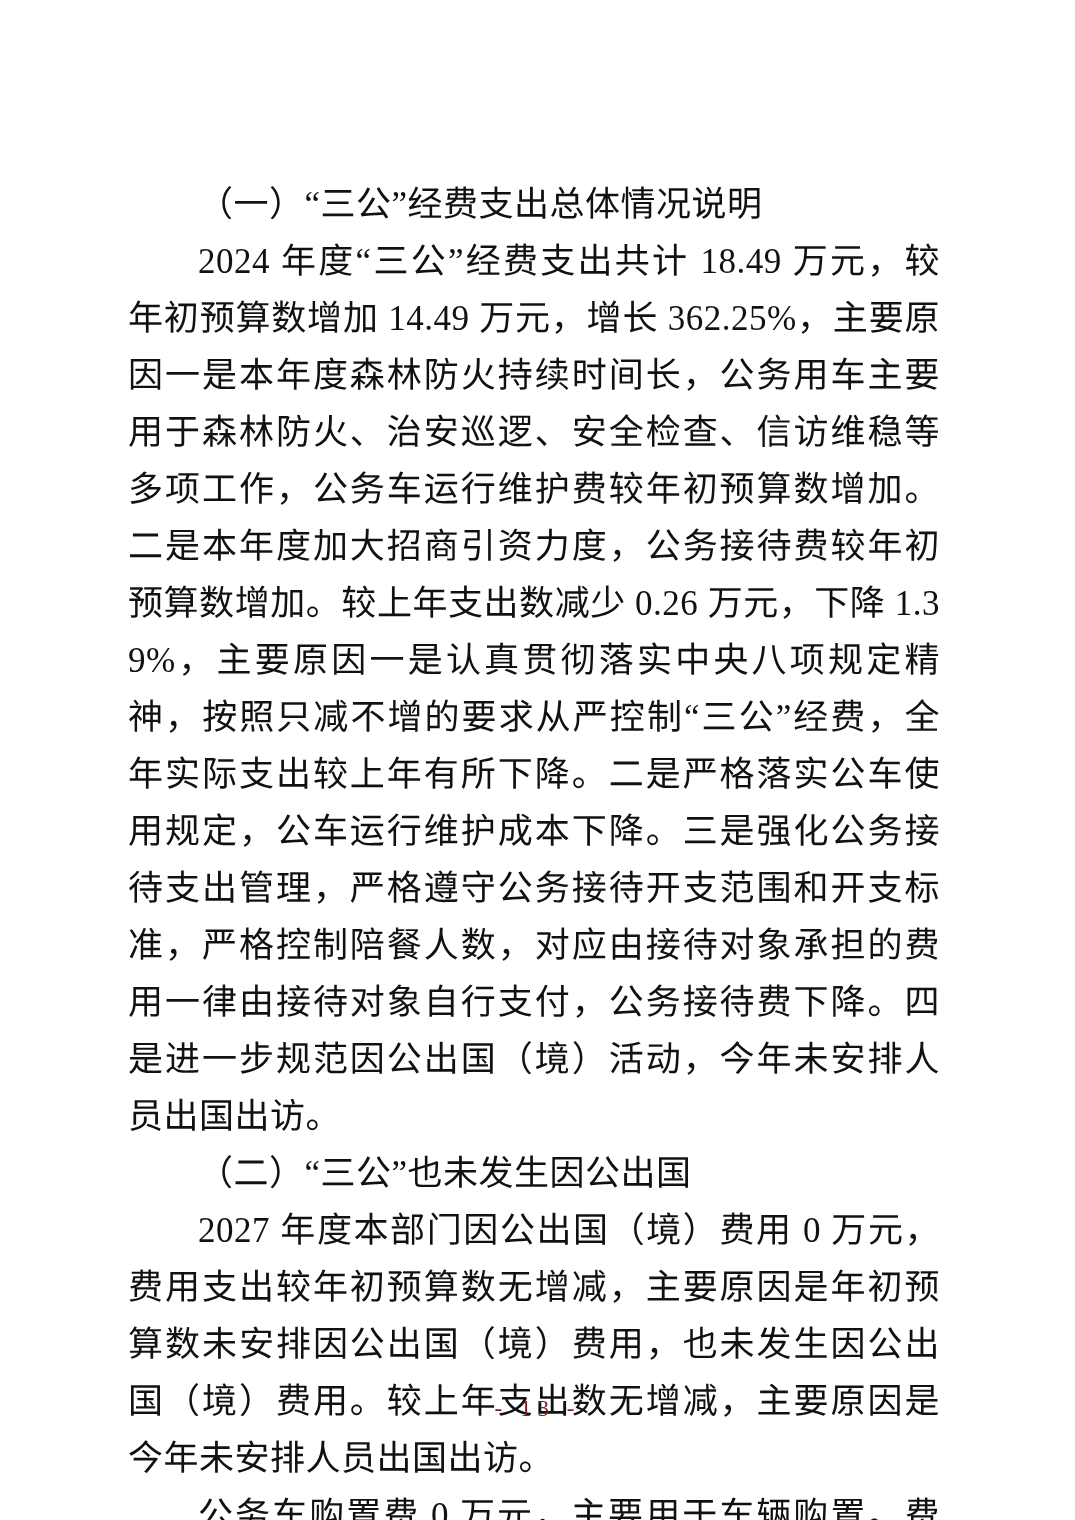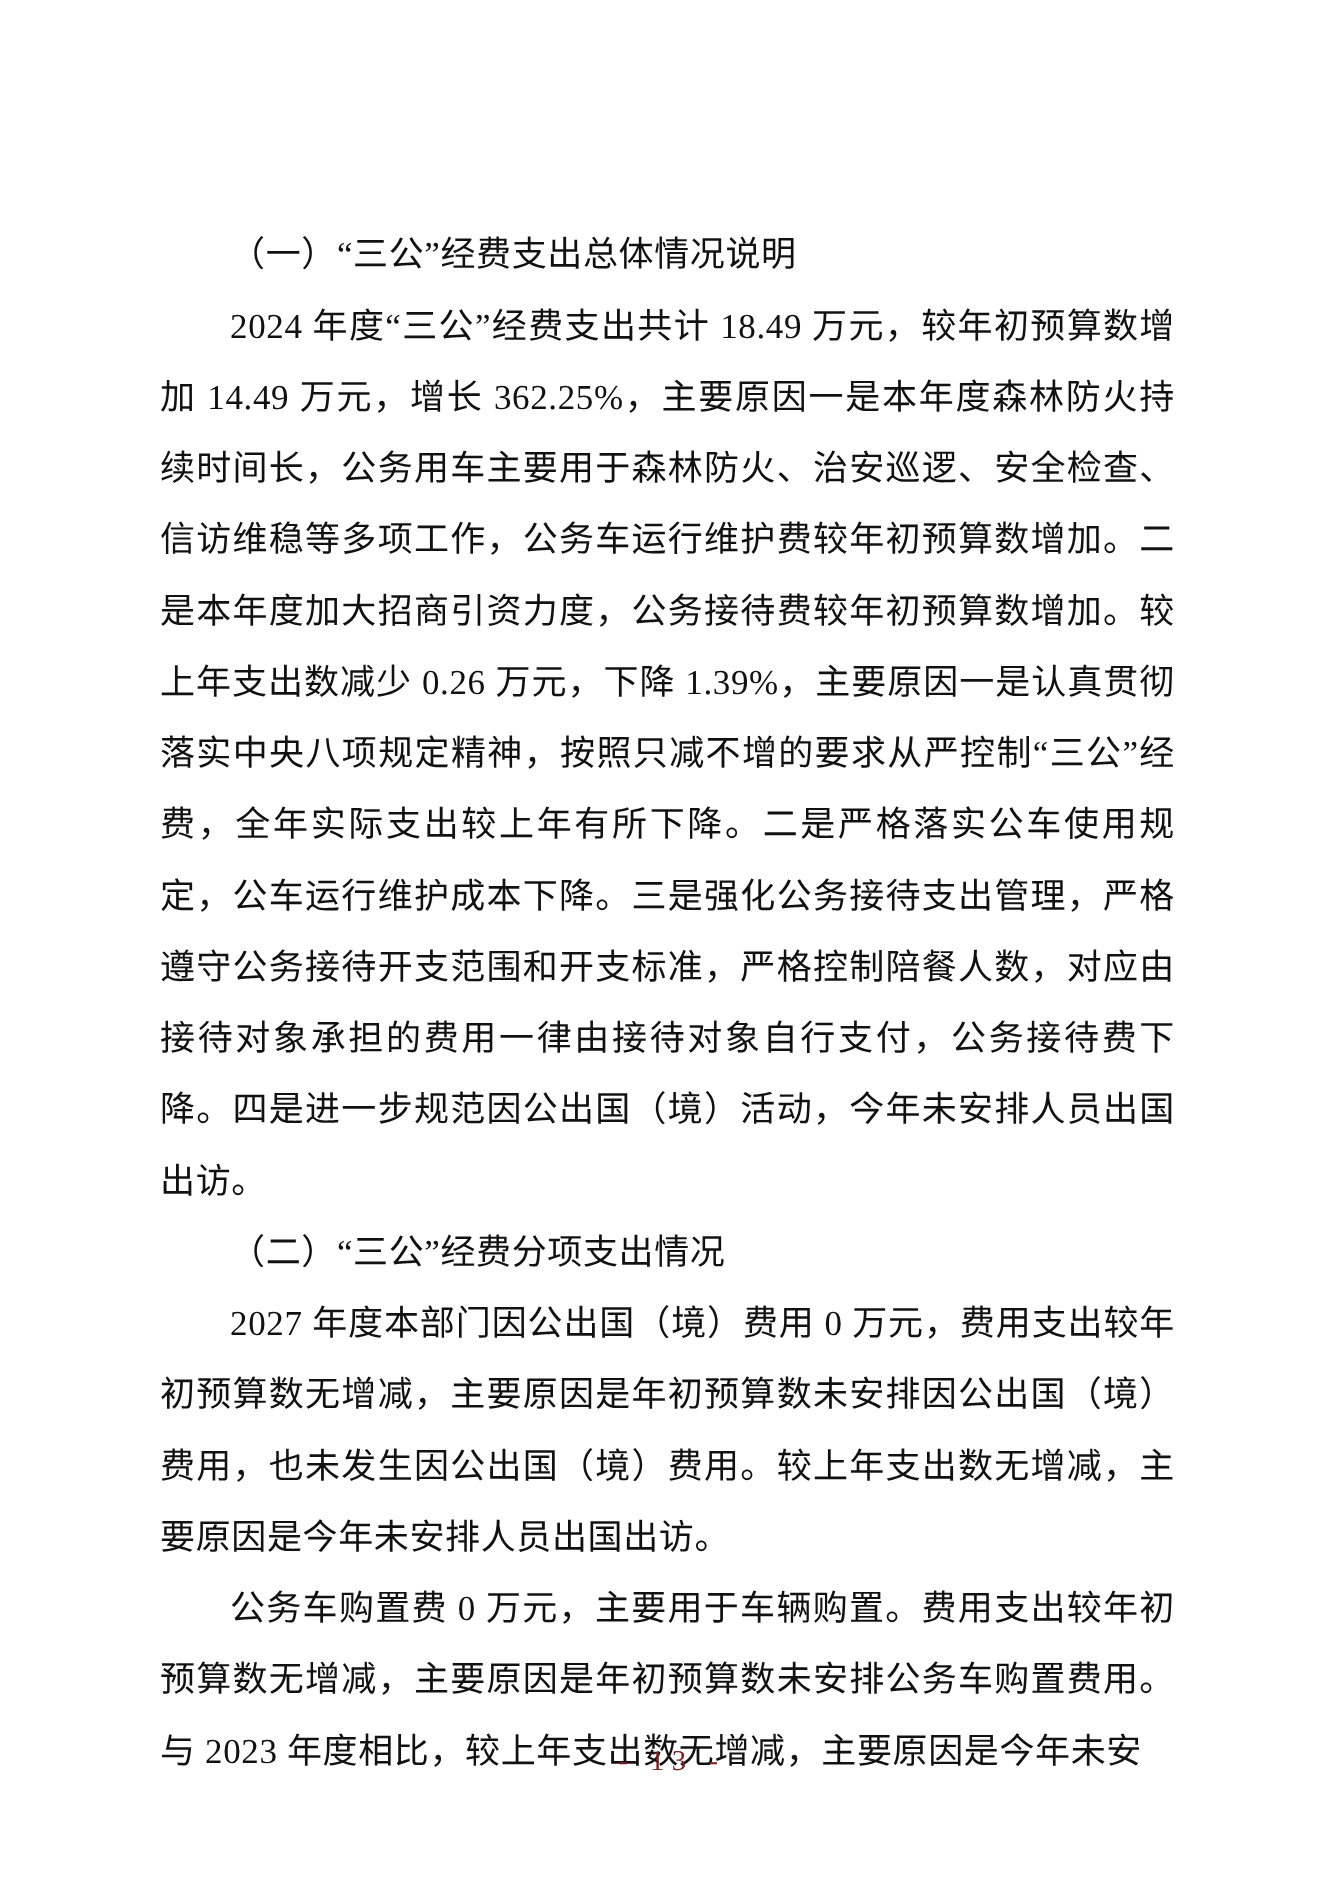--- a/index.html
+++ b/index.html
@@ -18,21 +18,21 @@
   }
   .content {
     position: absolute;
     left: 128px;
     top: 176px;
     width: 812px;
   }
   .doc-heading,
   .doc-para {
     margin: 0;
-    font-size: 28px;
+    font-size: 35px;
     line-height: 57px;
     text-indent: 2em;
     text-align: justify;
     font-weight: normal;
     word-break: break-all;
     letter-spacing: 0.5px;
     font-family: Liberation Serif, serif;
   }
   .footer {
     position: absolute;
@@ -45,19 +45,19 @@
     letter-spacing: 6px;
   }
 </style>
 </head>
 <body>
 
 <div class="page">
   <div class="content">
     <h3 class="doc-heading">（一）“三公”经费支出总体情况说明</h3>
     <p class="doc-para">2024 年度“三公”经费支出共计 18.49 万元，较年初预算数增加 14.49 万元，增长 362.25%，主要原因一是本年度森林防火持续时间长，公务用车主要用于森林防火、治安巡逻、安全检查、信访维稳等多项工作，公务车运行维护费较年初预算数增加。二是本年度加大招商引资力度，公务接待费较年初预算数增加。较上年支出数减少 0.26 万元，下降 1.39%，主要原因一是认真贯彻落实中央八项规定精神，按照只减不增的要求从严控制“三公”经费，全年实际支出较上年有所下降。二是严格落实公车使用规定，公车运行维护成本下降。三是强化公务接待支出管理，严格遵守公务接待开支范围和开支标准，严格控制陪餐人数，对应由接待对象承担的费用一律由接待对象自行支付，公务接待费下降。四是进一步规范因公出国（境）活动，今年未安排人员出国出访。</p>
-    <h3 class="doc-heading">（二）“三公”经费分项支出情况</h3>
+    <h3 class="doc-heading">（二）“三公”也未发生因公出国</h3>
     <p class="doc-para">2027 年度本部门因公出国（境）费用 0 万元，费用支出较年初预算数无增减，主要原因是年初预算数未安排因公出国（境）费用，也未发生因公出国（境）费用。较上年支出数无增减，主要原因是今年未安排人员出国出访。</p>
     <p class="doc-para">公务车购置费 0 万元，主要用于车辆购置。费用支出较年初预算数无增减，主要原因是年初预算数未安排公务车购置费用。与 2023 年度相比，较上年支出数无增减，主要原因是今年未安</p>
   </div>
 
   <div class="footer">- 13 -</div>
 </div>
 
 </body></html>

